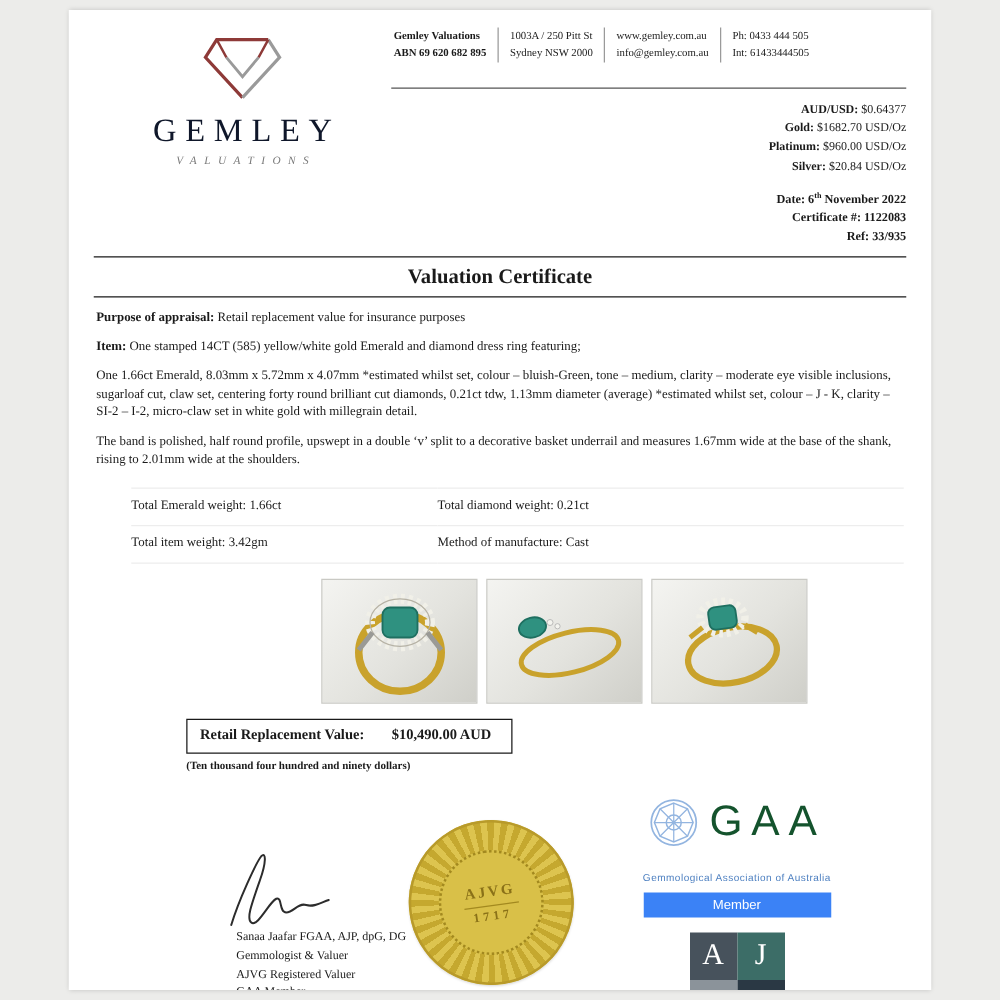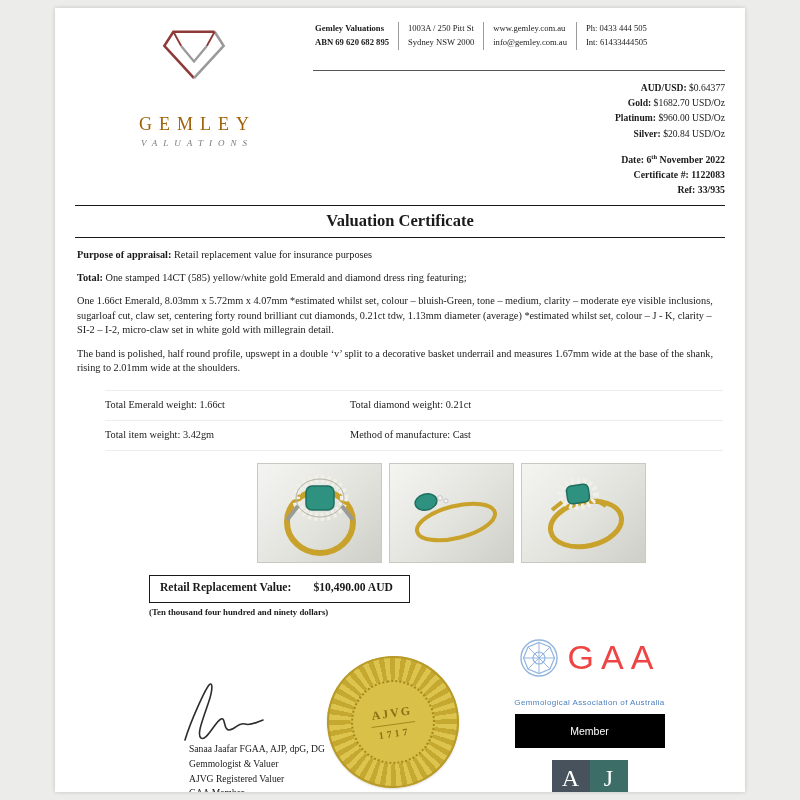--- a/index.html
+++ b/index.html
@@ -7,21 +7,21 @@
   .page {
     width: 690px; height: 784px; margin: 8px auto; background: #ffffff;
     padding: 12px 20px 10px 20px; overflow: hidden;
     box-shadow: 0 0 4px rgba(0,0,0,.18);
     position: relative;
   }
 
   
   .header { display: flex; }
   .logo-block { width: 238px; text-align: center; padding-top: 4px; flex: 0 0 auto; }
-  .logo-title { font-size: 18px; letter-spacing: 7px; color: #a16207; margin-top: 28px; padding-left: 7px; }
+  .logo-title { font-size: 26px; letter-spacing: 7px; color: #0f172a; margin-top: 3px; padding-left: 7px; }
   .logo-sub { font-size: 9px; letter-spacing: 6px; color: #7a7a7a; margin-top: 3px; padding-left: 6px; font-style: italic; }
   .header-right { flex: 1; padding-top: 2px; }
   .contact-row { display: flex; border-bottom: 1px solid #555; padding-bottom: 20px; }
   .contact-col { padding: 0 9px; border-left: 1px solid #9a9a9a; font-size: 8.6px; line-height: 1.6; white-space: nowrap; }
   .contact-col:first-child { border-left: none; padding-left: 2px; font-weight: bold; }
   .rates { text-align: right; margin-top: 9px; font-size: 9.6px; line-height: 1.6; }
   .meta { text-align: right; margin-top: 11px; font-size: 9.8px; line-height: 1.55; font-weight: bold; }
   sup { font-size: 6.5px; }
 
   
@@ -57,23 +57,23 @@
     display: flex; align-items: center; justify-content: center; transform: rotate(-8deg);
     box-shadow: inset 0 0 0 2px #b89a2a, 0 1px 2px rgba(0,0,0,.15); }
   .seal-inner { width: 84px; height: 84px; border-radius: 50%; border: 2px dotted #a3891f; background: #d9c048;
     display: flex; flex-direction: column; align-items: center; justify-content: center;
     color: #8a7118; font-weight: bold; text-align: center; }
   .seal-org { font-size: 12px; letter-spacing: 2px; }
   .seal-rule { width: 44px; border-top: 1px solid #a3891f; margin: 3px 0; }
   .seal-num { font-size: 10px; letter-spacing: 3px; }
   .right-col { position: absolute; right: 18px; top: 0; width: 235px; display: flex; flex-direction: column; align-items: center; }
   .gaa-row { display: flex; align-items: center; gap: 9px; }
-  .gaa-acronym { font-family: "Liberation Sans", sans-serif; font-size: 34px; letter-spacing: 7px; color: #ef4444; font-weight: 500; }
+  .gaa-acronym { font-family: "Liberation Sans", sans-serif; font-size: 34px; letter-spacing: 7px; color: #14532d; font-weight: 500; }
   .gaa-name { margin-top: 20px; font-family: "Liberation Sans", sans-serif; font-size: 8px; color: #4c7fc0; letter-spacing: .4px; }
-  .member-badge { margin-top: 7px; width: 150px; height: 34px; background: #000000; color: #ffffff;
+  .member-badge { margin-top: 7px; width: 150px; height: 20px; background: #3b82f6; color: #ffffff;
     font-family: "Liberation Sans", sans-serif; font-size: 10.5px; display: flex; align-items: center; justify-content: center; }
   .ajvg-grid { margin-top: 12px; width: 76px; height: 76px; display: grid; grid-template-columns: 1fr 1fr; grid-template-rows: 1fr 1fr; }
   .ajvg-cell { display: flex; align-items: center; justify-content: center; color: #ffffff; font-size: 24px; font-family: "Liberation Serif", serif; }
   .ajvg-cell.a { background: #47525c; }
   .ajvg-cell.j { background: #3c6d67; }
   .ajvg-cell.v { background: #8b939a; }
   .ajvg-cell.g { background: #2a3844; }
 </style>
 </head>
 <body>
@@ -130,21 +130,21 @@
   <div class="title-bar">
     <span>Valuation Certificate</span>
   </div>
 
   <div class="body-section">
     <div>
       <b>Purpose of appraisal:</b>
       <span>Retail replacement value for insurance purposes</span>
     </div>
     <div class="para">
-      <b>Total:</b>
+      <b>Item:</b>
       <span>One stamped 14CT (585) yellow/white gold Emerald and diamond dress ring featuring;</span>
     </div>
     <div class="para">One 1.66ct Emerald, 8.03mm x 5.72mm x 4.07mm *estimated whilst set, colour – bluish-Green, tone – medium, clarity – moderate eye visible inclusions, sugarloaf cut, claw set, centering forty round brilliant cut diamonds, 0.21ct tdw, 1.13mm diameter (average) *estimated whilst set, colour – J - K, clarity – SI-2 – I-2, micro-claw set in white gold with millegrain detail.</div>
     <div class="para">The band is polished, half round profile, upswept in a double ‘v’ split to a decorative basket underrail and measures 1.67mm wide at the base of the shank, rising to 2.01mm wide at the shoulders.</div>
 
     <div class="weights">
       <div class="cell r1"><span>Total Emerald weight:</span> <span>1.66ct</span></div>
       <div class="cell r1"><span>Total diamond weight:</span> <span>0.21ct</span></div>
       <div class="cell"><span>Total item weight:</span> <span>3.42gm</span></div>
       <div class="cell"><span>Method of manufacture:</span> <span>Cast</span></div>

